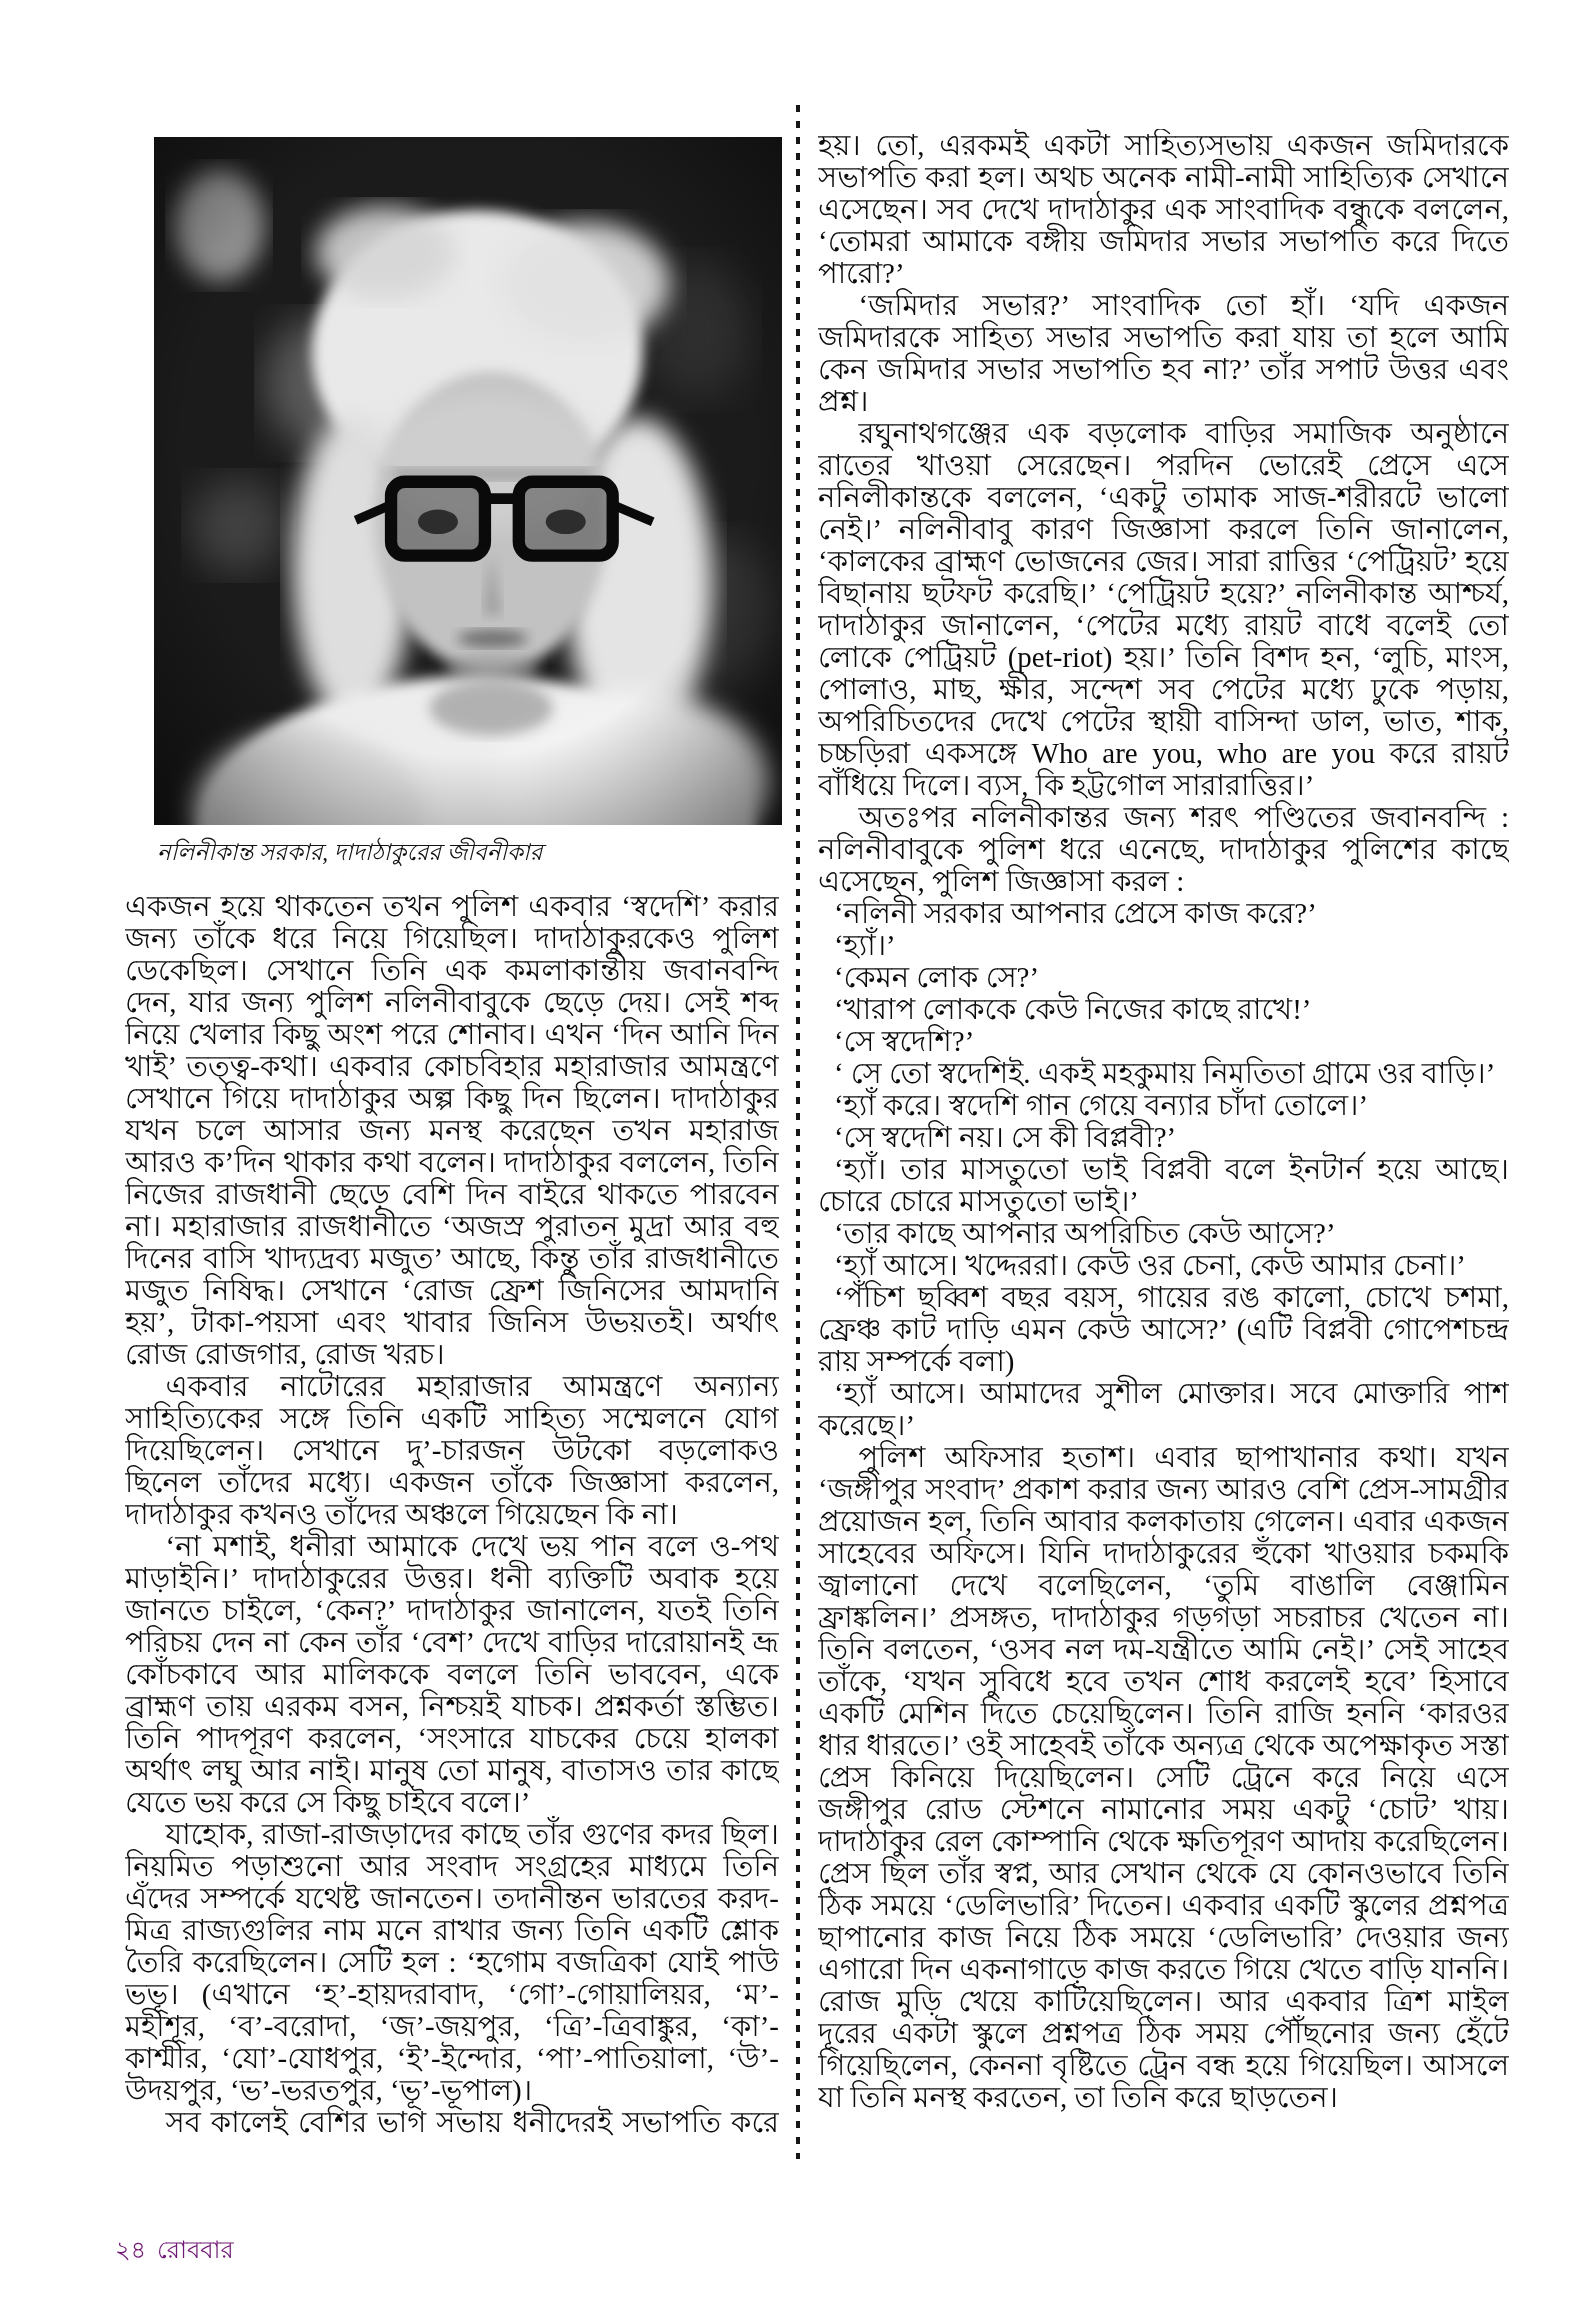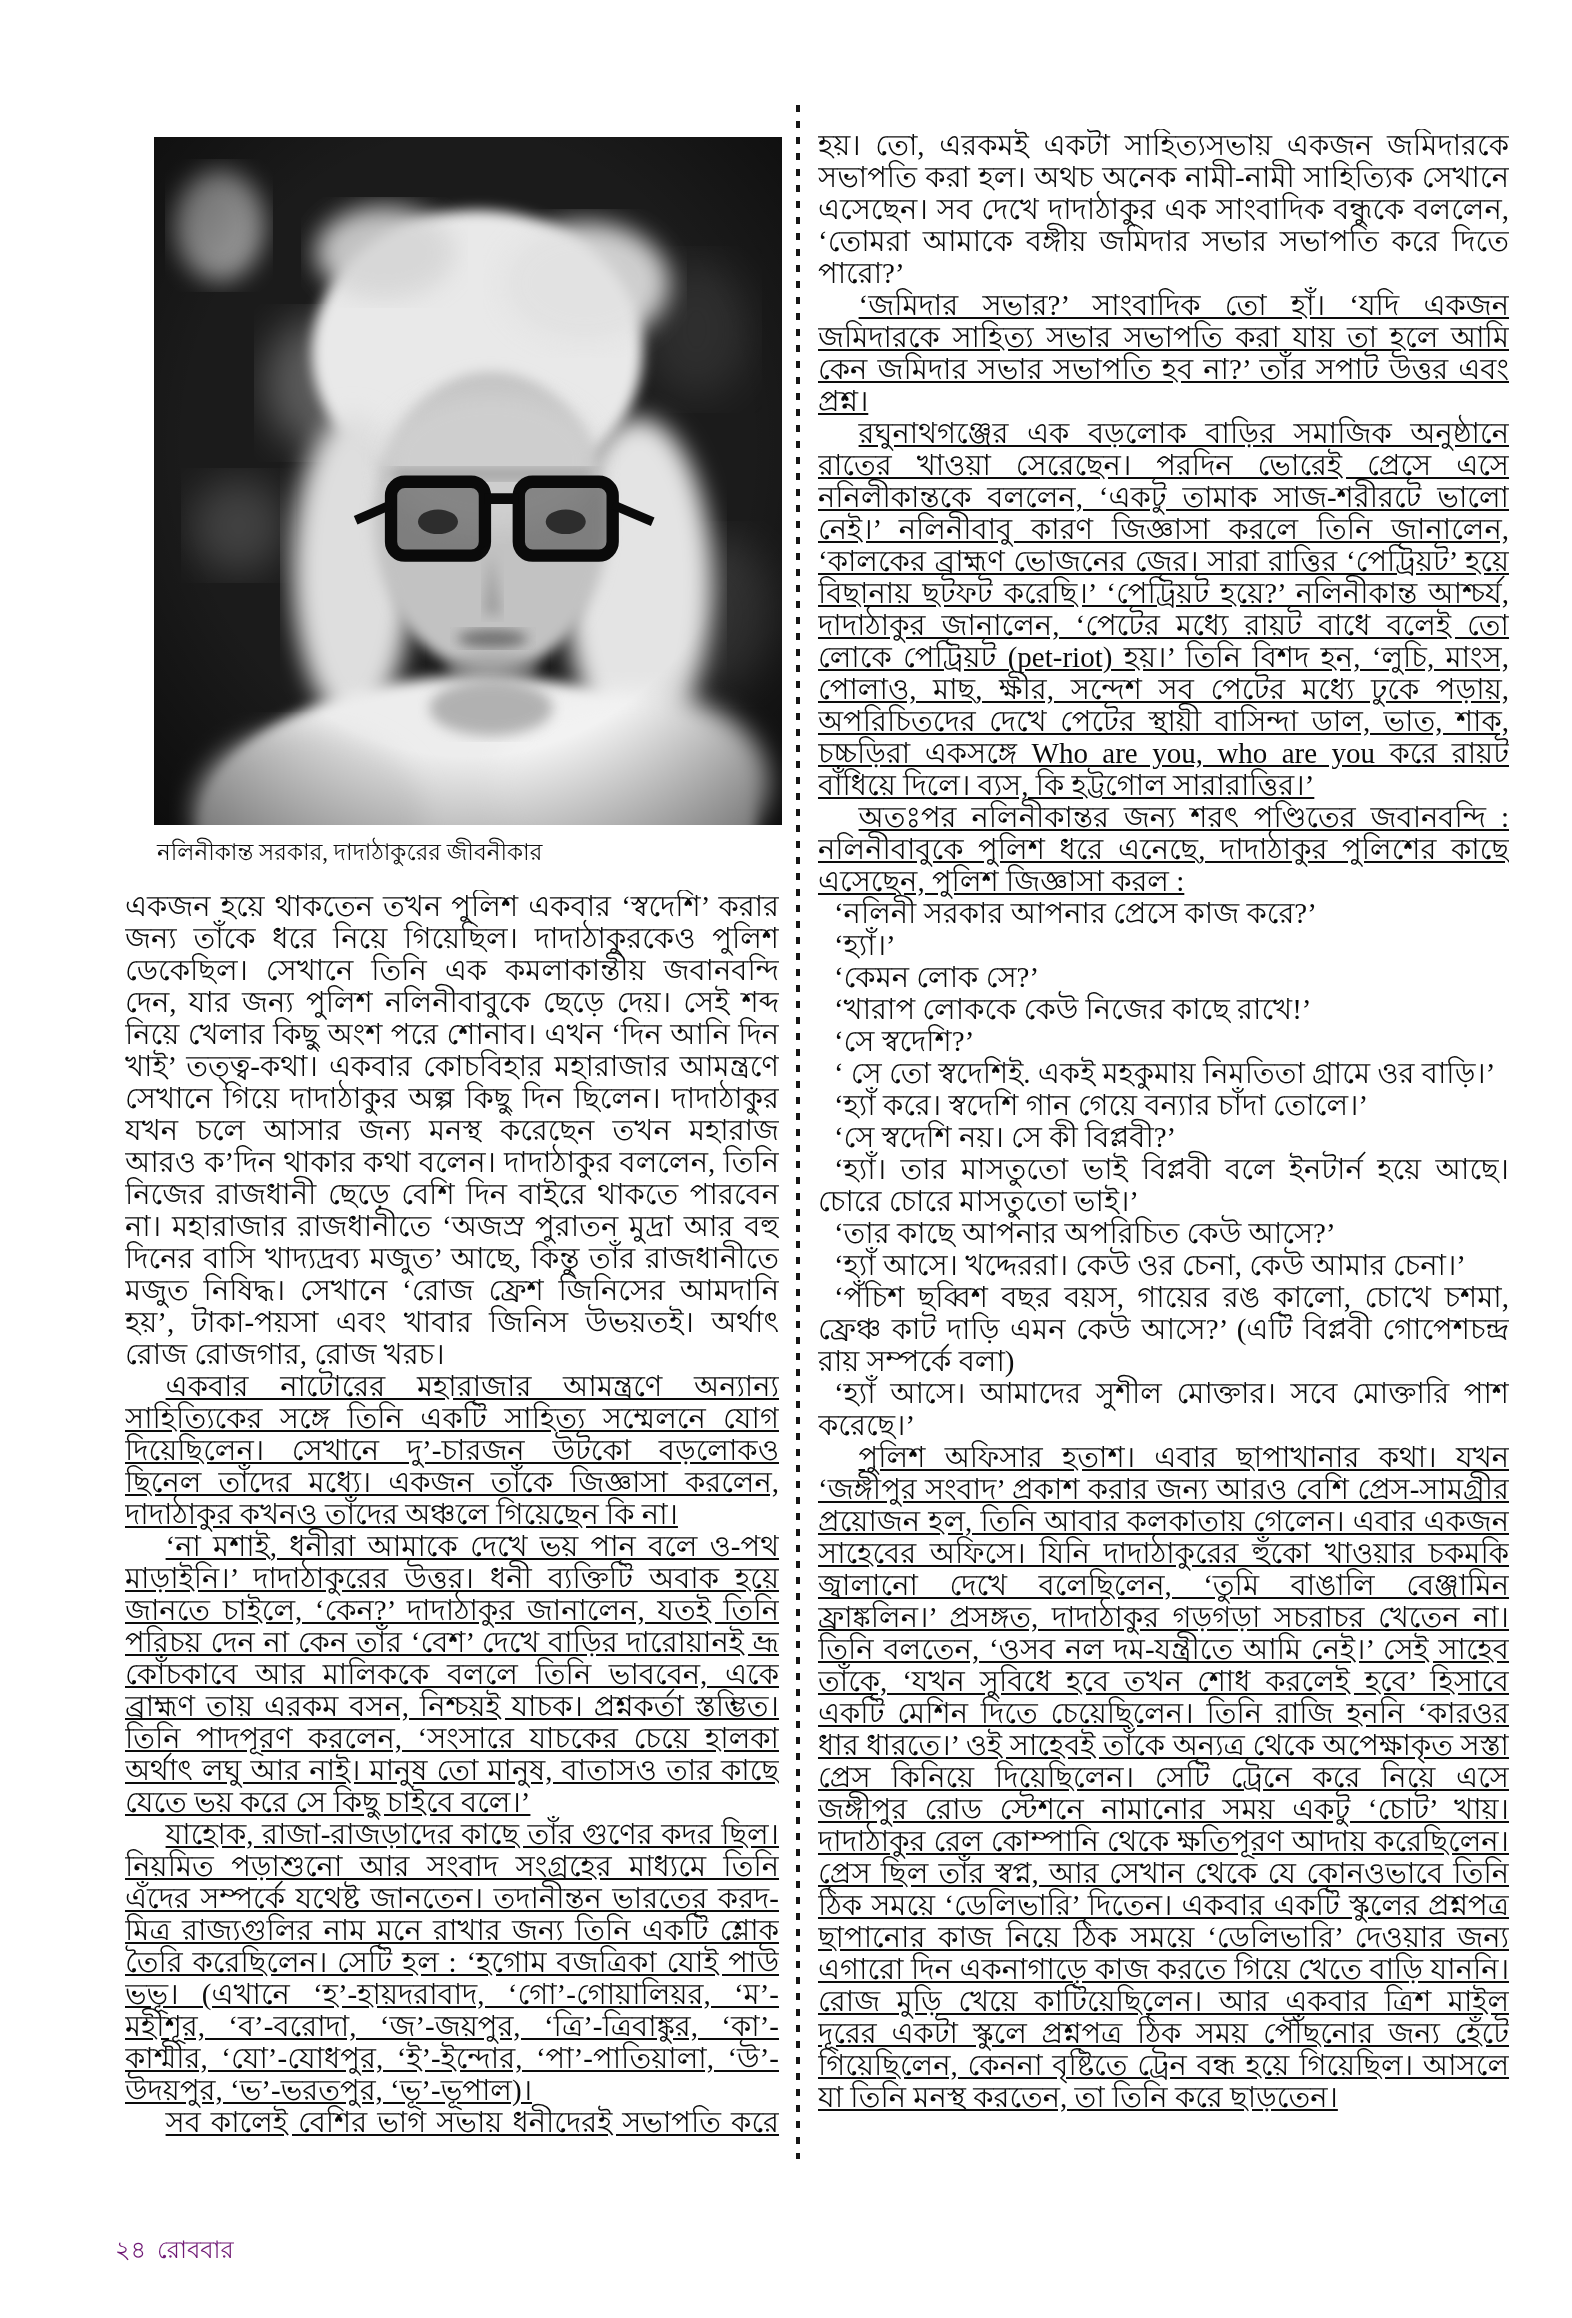--- a/index.html
+++ b/index.html
@@ -10,36 +10,36 @@
   }
   .page{position:absolute;inset:0;background:#ffffff;}
 
   
   .photo-wrap{position:absolute;left:154px;top:137px;width:628px;height:688px;
     background:#181818;overflow:hidden;}
   .photo-wrap svg{display:block;width:100%;height:100%;}
 
   .photo-caption{
     position:absolute;left:157px;top:839px;width:625px;
-    font-size:23px;line-height:28px;color:#111;
+    font-size:23px;line-height:28px;color:#111;font-style:italic;
   }
 
   
   .col{
     position:absolute;
     font-size:29px;line-height:32px;
     text-align:justify;
     overflow:hidden;
   }
   .col-left{left:125px;top:890px;width:654px;height:1247px;}
   .col-right{left:818px;top:129px;width:691px;height:2032px;}
 
   .para{margin:0;}
   .para.type-continuation{text-indent:0;}
-  .para.type-body{text-indent:1.4em;text-decoration:underline;}
+  .para.type-body{text-indent:1.4em;}
   .para.type-dialog{text-indent:0.55em;}
 
   
   .divider{
     position:absolute;left:796px;top:105px;width:3.8px;height:2054px;
     background:repeating-linear-gradient(to bottom,#161616 0 7px,transparent 7px 16px);
   }
 
   .footer{
     position:absolute;left:115px;top:2231px;

